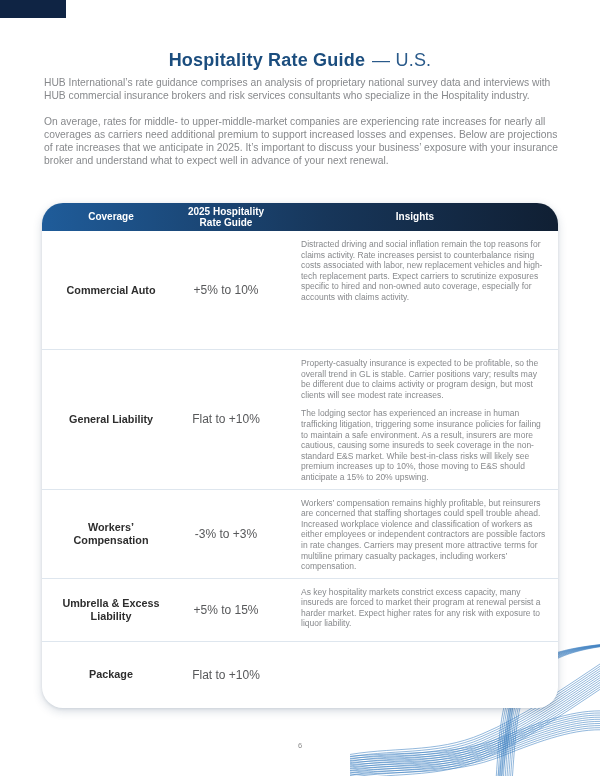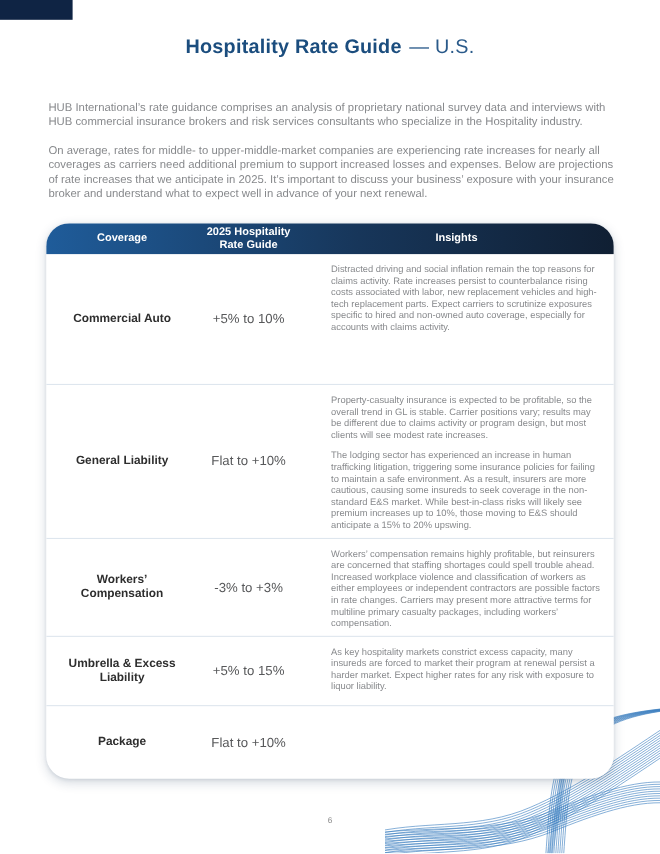--- a/index.html
+++ b/index.html
@@ -2,25 +2,25 @@
 <html><head>
 <meta charset="utf-8">
 <style>
   html,body{margin:0;padding:0;background:#ffffff;}
   .page{
     position:relative;width:600px;height:776px;background:#ffffff;overflow:hidden;
     font-family:"Liberation Sans","DejaVu Sans",sans-serif;
   }
   .corner{position:absolute;left:0;top:0;width:66px;height:18px;background:#0f2444;z-index:3;}
   .title{
-    position:absolute;top:32px;left:0;width:600px;text-align:center;margin:0;
+    position:absolute;top:50px;left:0;width:600px;text-align:center;margin:0;
     font-size:18px;color:#1b4d7e;font-weight:700;letter-spacing:.2px;z-index:2;
   }
   .title .suffix{font-weight:400;margin-left:7px;color:#2a5a8a;}
-  .intro{position:absolute;top:92px;left:44px;width:514px;z-index:2;}
+  .intro{position:absolute;top:76px;left:44px;width:514px;z-index:2;}
   .intro p{margin:0 0 13px 0;font-size:10.3px;line-height:13px;color:#87898c;}
   .card{
     position:absolute;left:42px;top:203px;width:516px;background:#ffffff;border-radius:21px;
     box-shadow:0 3px 10px rgba(25,55,90,.18), 0 1px 3px rgba(25,55,90,.10);
     overflow:hidden;z-index:2;
   }
   .thead{
     display:grid;grid-template-columns:138px 92px auto;align-items:center;
     background:linear-gradient(90deg,#1f5c9a 0%,#17365a 55%,#101f33 100%);
     color:#ffffff;min-height:28px;

